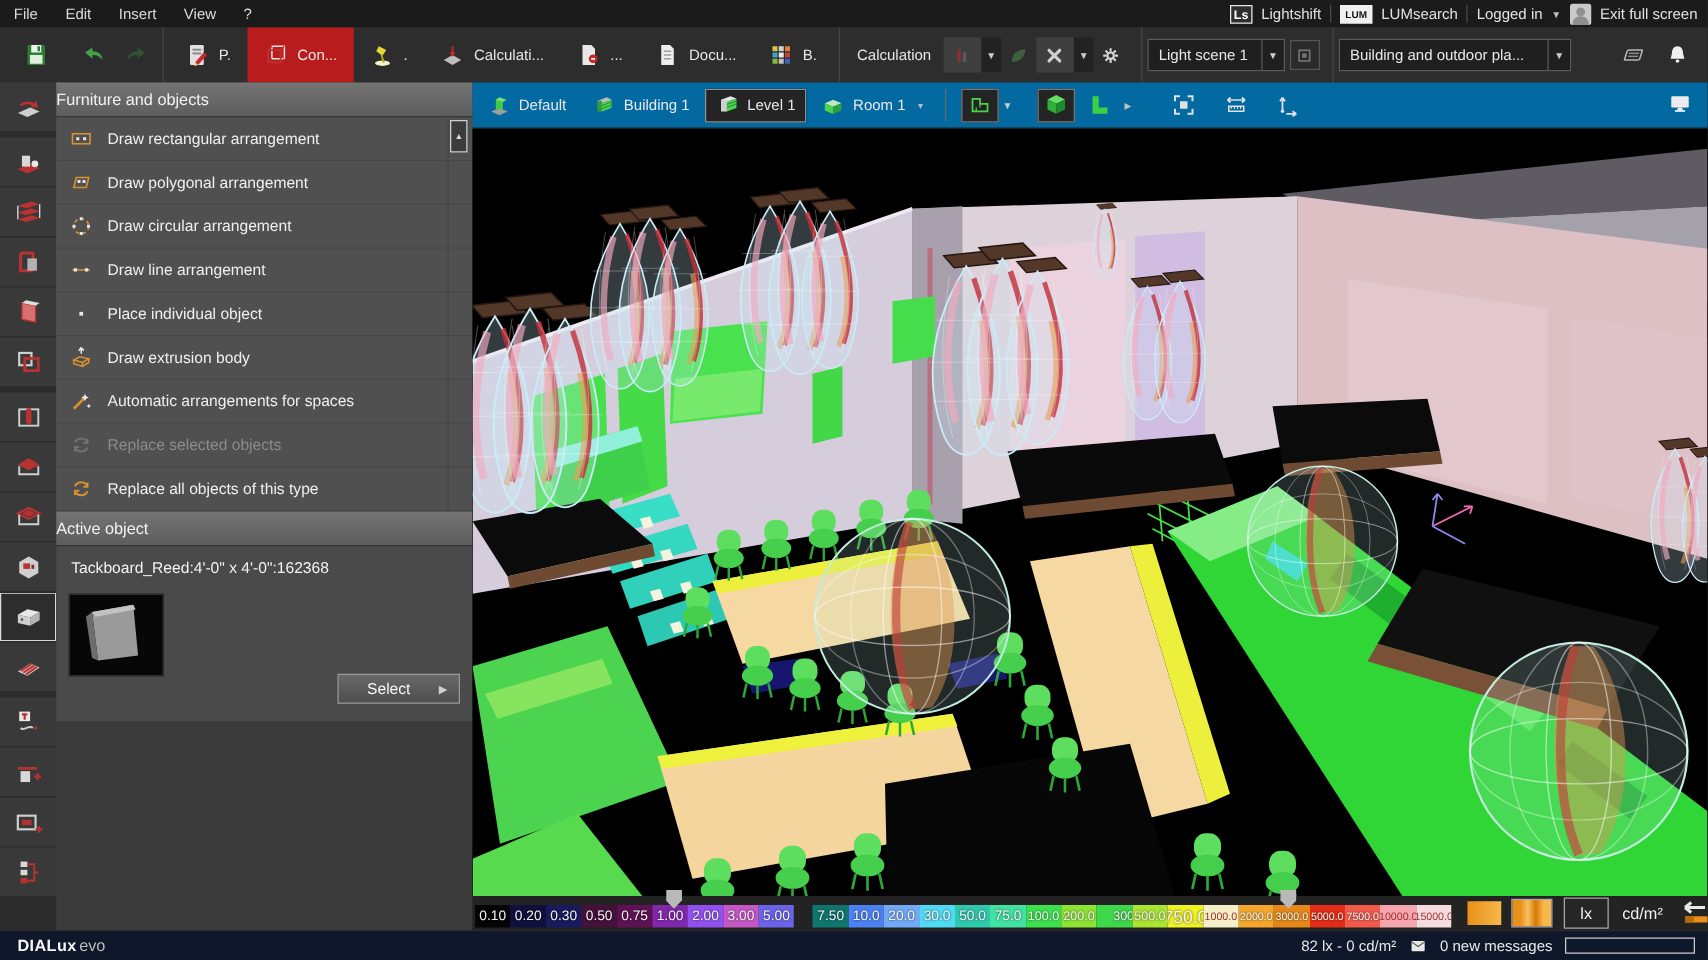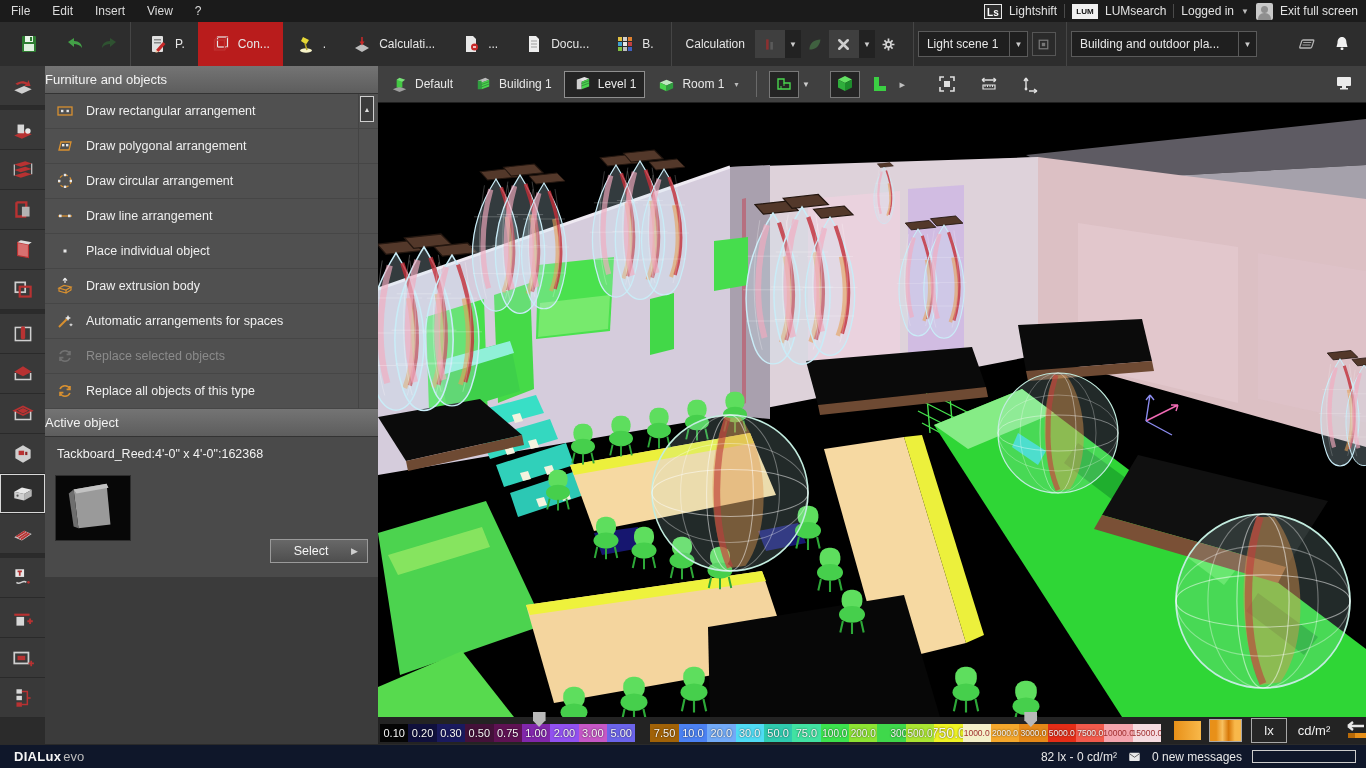--- a/index.html
+++ b/index.html
@@ -72,21 +72,21 @@
   .ao-section { background:#4a4a4a; height:140px; position:relative; }
   .ao-name { padding:10px 10px 0 12px; font-size:12.5px; color:#f2f2f2; white-space:nowrap; }
   .ao-thumb { position:absolute; left:10px; top:38px; width:76px; height:66px; background:#070707; border:1px solid #2e2e2e; }
   .select-btn { position:absolute; right:10px; bottom:14px; width:98px; height:24px;
     background:linear-gradient(#686868,#4e4e4e); border:1px solid #9a9a9a; display:flex; align-items:center; }
   .select-btn .sb-label { flex:1; text-align:center; font-size:12.5px; color:#f5f5f5; }
   .select-btn .sb-caret { width:16px; color:#cfcfcf; font-size:9px; }
   .panel-fill { background:#3b3b3b; height:342px; }
 
   
-  .viewbar { position:absolute; left:378px; top:66px; width:988px; height:37px; background:#404040;
+  .viewbar { position:absolute; left:378px; top:66px; width:988px; height:37px; background:#0369a1;
     display:flex; align-items:center; border-bottom:1px solid #1f1f1f; font-size:12px; }
   .vtab { display:flex; align-items:center; gap:6px; height:27px; padding:0 9px; margin-left:3px; }
   .vtab.active { background:#242424; box-shadow:inset 0 0 0 1px #8f8f8f; }
   .vtab .icon { width:19px; height:19px; }
   .vb-sep { width:1px; height:26px; background:#6a6a6a; margin:0 8px; }
   .vb-btn { height:27px; display:flex; align-items:center; justify-content:center; margin-left:4px; }
   .vb-btn.boxed { background:#242424; border:1px solid #777; }
   .vb-btn .icon { width:20px; height:20px; }
   .vb-dd { width:15px; height:27px; display:flex; align-items:center; justify-content:center; font-size:8px; color:#ccc; }
   .vb-plain { width:30px; }
@@ -871,21 +871,21 @@
         </div>
         <div class="scale-cell" style="background: rgb(145, 81, 240);">
           <span style="font-size: 11px;">2.00</span>
         </div>
         <div class="scale-cell" style="background: rgb(198, 87, 198);">
           <span style="font-size: 11px;">3.00</span>
         </div>
         <div class="scale-cell" style="background: rgb(107, 100, 234);">
           <span style="font-size: 11px;">5.00</span>
         </div>
-        <div class="scale-cell" style="background: #a16207; margin-left: 15px;">
+        <div class="scale-cell" style="background: #0f766e; margin-left: 15px;">
           <span style="font-size: 11px;">7.50</span>
         </div>
         <div class="scale-cell" style="background: rgb(75, 129, 242);">
           <span style="font-size: 11px;">10.0</span>
         </div>
         <div class="scale-cell" style="background: rgb(114, 170, 247);">
           <span style="font-size: 11px;">20.0</span>
         </div>
         <div class="scale-cell" style="background: rgb(79, 219, 244);">
           <span style="font-size: 11px;">30.0</span>

